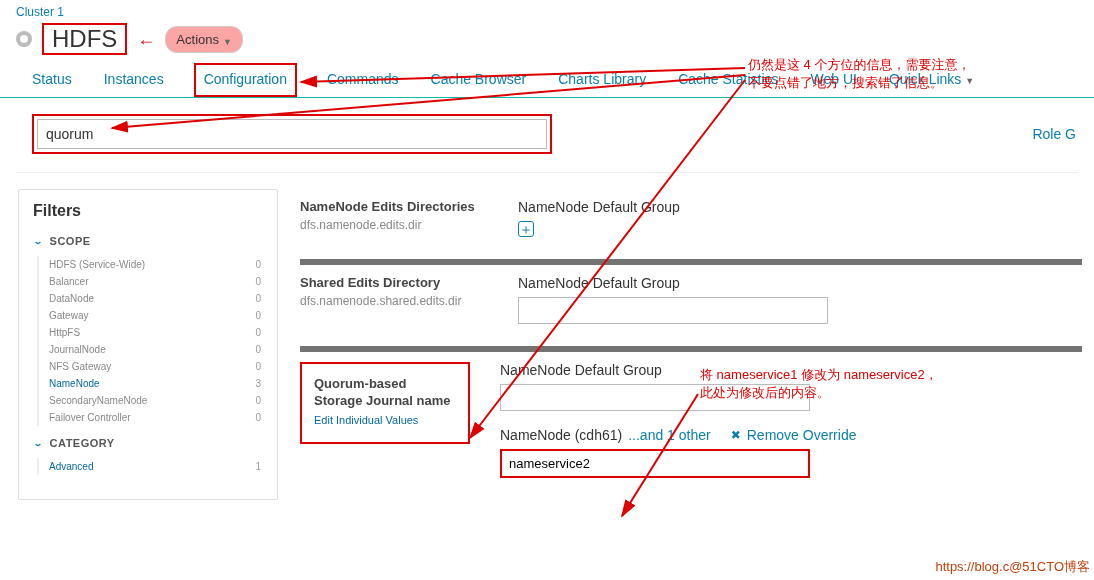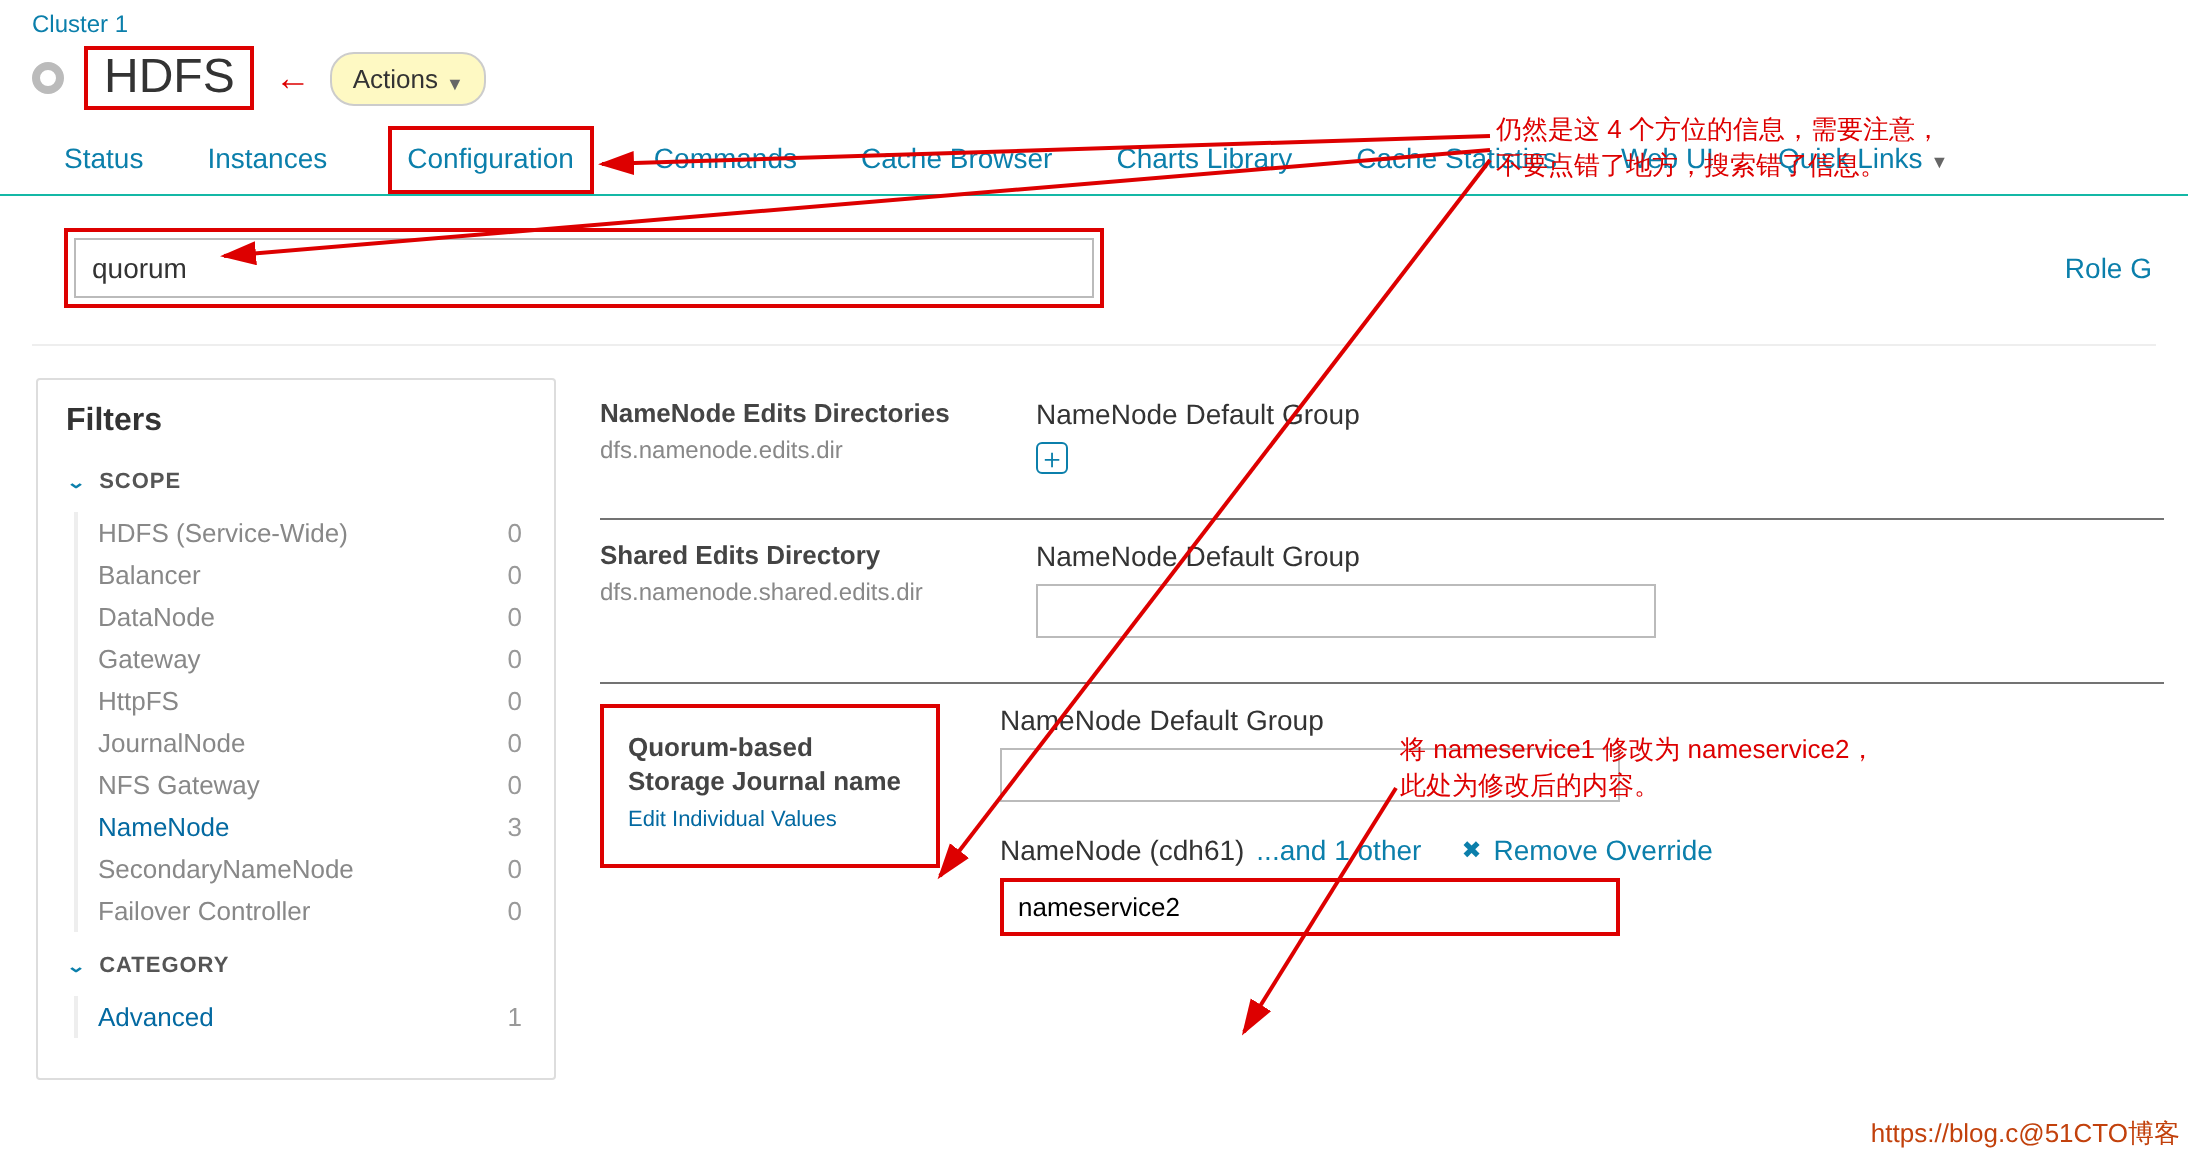--- a/index.html
+++ b/index.html
@@ -34,21 +34,21 @@
       font-size: 24px;
       font-weight: 500;
       color: #333;
       padding: 1px 8px;
       border: 2px solid #d00;
       line-height: 1.1;
     }
     .actions-btn {
       border: 1px solid #ccc;
       border-radius: 12px;
-      background: #fef9c3;
+      background: #fca5a5;
       padding: 5px 10px;
       font-size: 13px;
       color: #333;
       display: inline-flex;
       align-items: flex-end;
       gap: 4px;
       cursor: pointer;
     }
     .caret { font-size: 9px; color: #666; }
     .tabs {
@@ -113,32 +113,32 @@
       font-size: 11px; font-weight: 700; color: #555;
       letter-spacing: .5px;
       margin: 6px 0 8px 0;
       cursor: pointer;
     }
     .chev { color: #0b7fab; font-size: 12px; transform: scaleY(.7); }
     .filter-list { border-left: 2px solid #eee; margin: 0 0 10px 4px; }
     .filter-item {
       display: flex; justify-content: space-between;
       padding: 3px 2px 3px 10px;
-      color: #888; font-size: 13px;
+      color: #888; font-size: 10px;
       cursor: pointer;
     }
     .filter-item .cnt { color: #999; }
     .filter-item.sel .lbl { color: #0369a1; }
     .main { flex: 1; }
     .cfg-row {
       display: flex;
       align-items: flex-start;
       gap: 30px;
       padding: 10px 0 22px 0;
-      border-bottom: 1px solid #737373;
+      border-bottom: 6px solid #737373;
     }
     .cfg-label { width: 188px; }
     .cfg-label .t { font-weight: 700; color: #444; line-height: 1.3; }
     .cfg-label .s { font-size: 12px; color: #888; margin-top: 2px; }
     .cfg-label .link { font-size: 11px; color: #0369a1; margin-top: 4px; cursor: pointer; }
     .cfg-value { flex: 1; }
     .grp { font-size: 14px; color: #333; }
     .add-icon {
       display: inline-flex; align-items:center; justify-content:center;
       width: 16px; height: 16px; border: 1px solid #0b7fab; color:#0b7fab;

